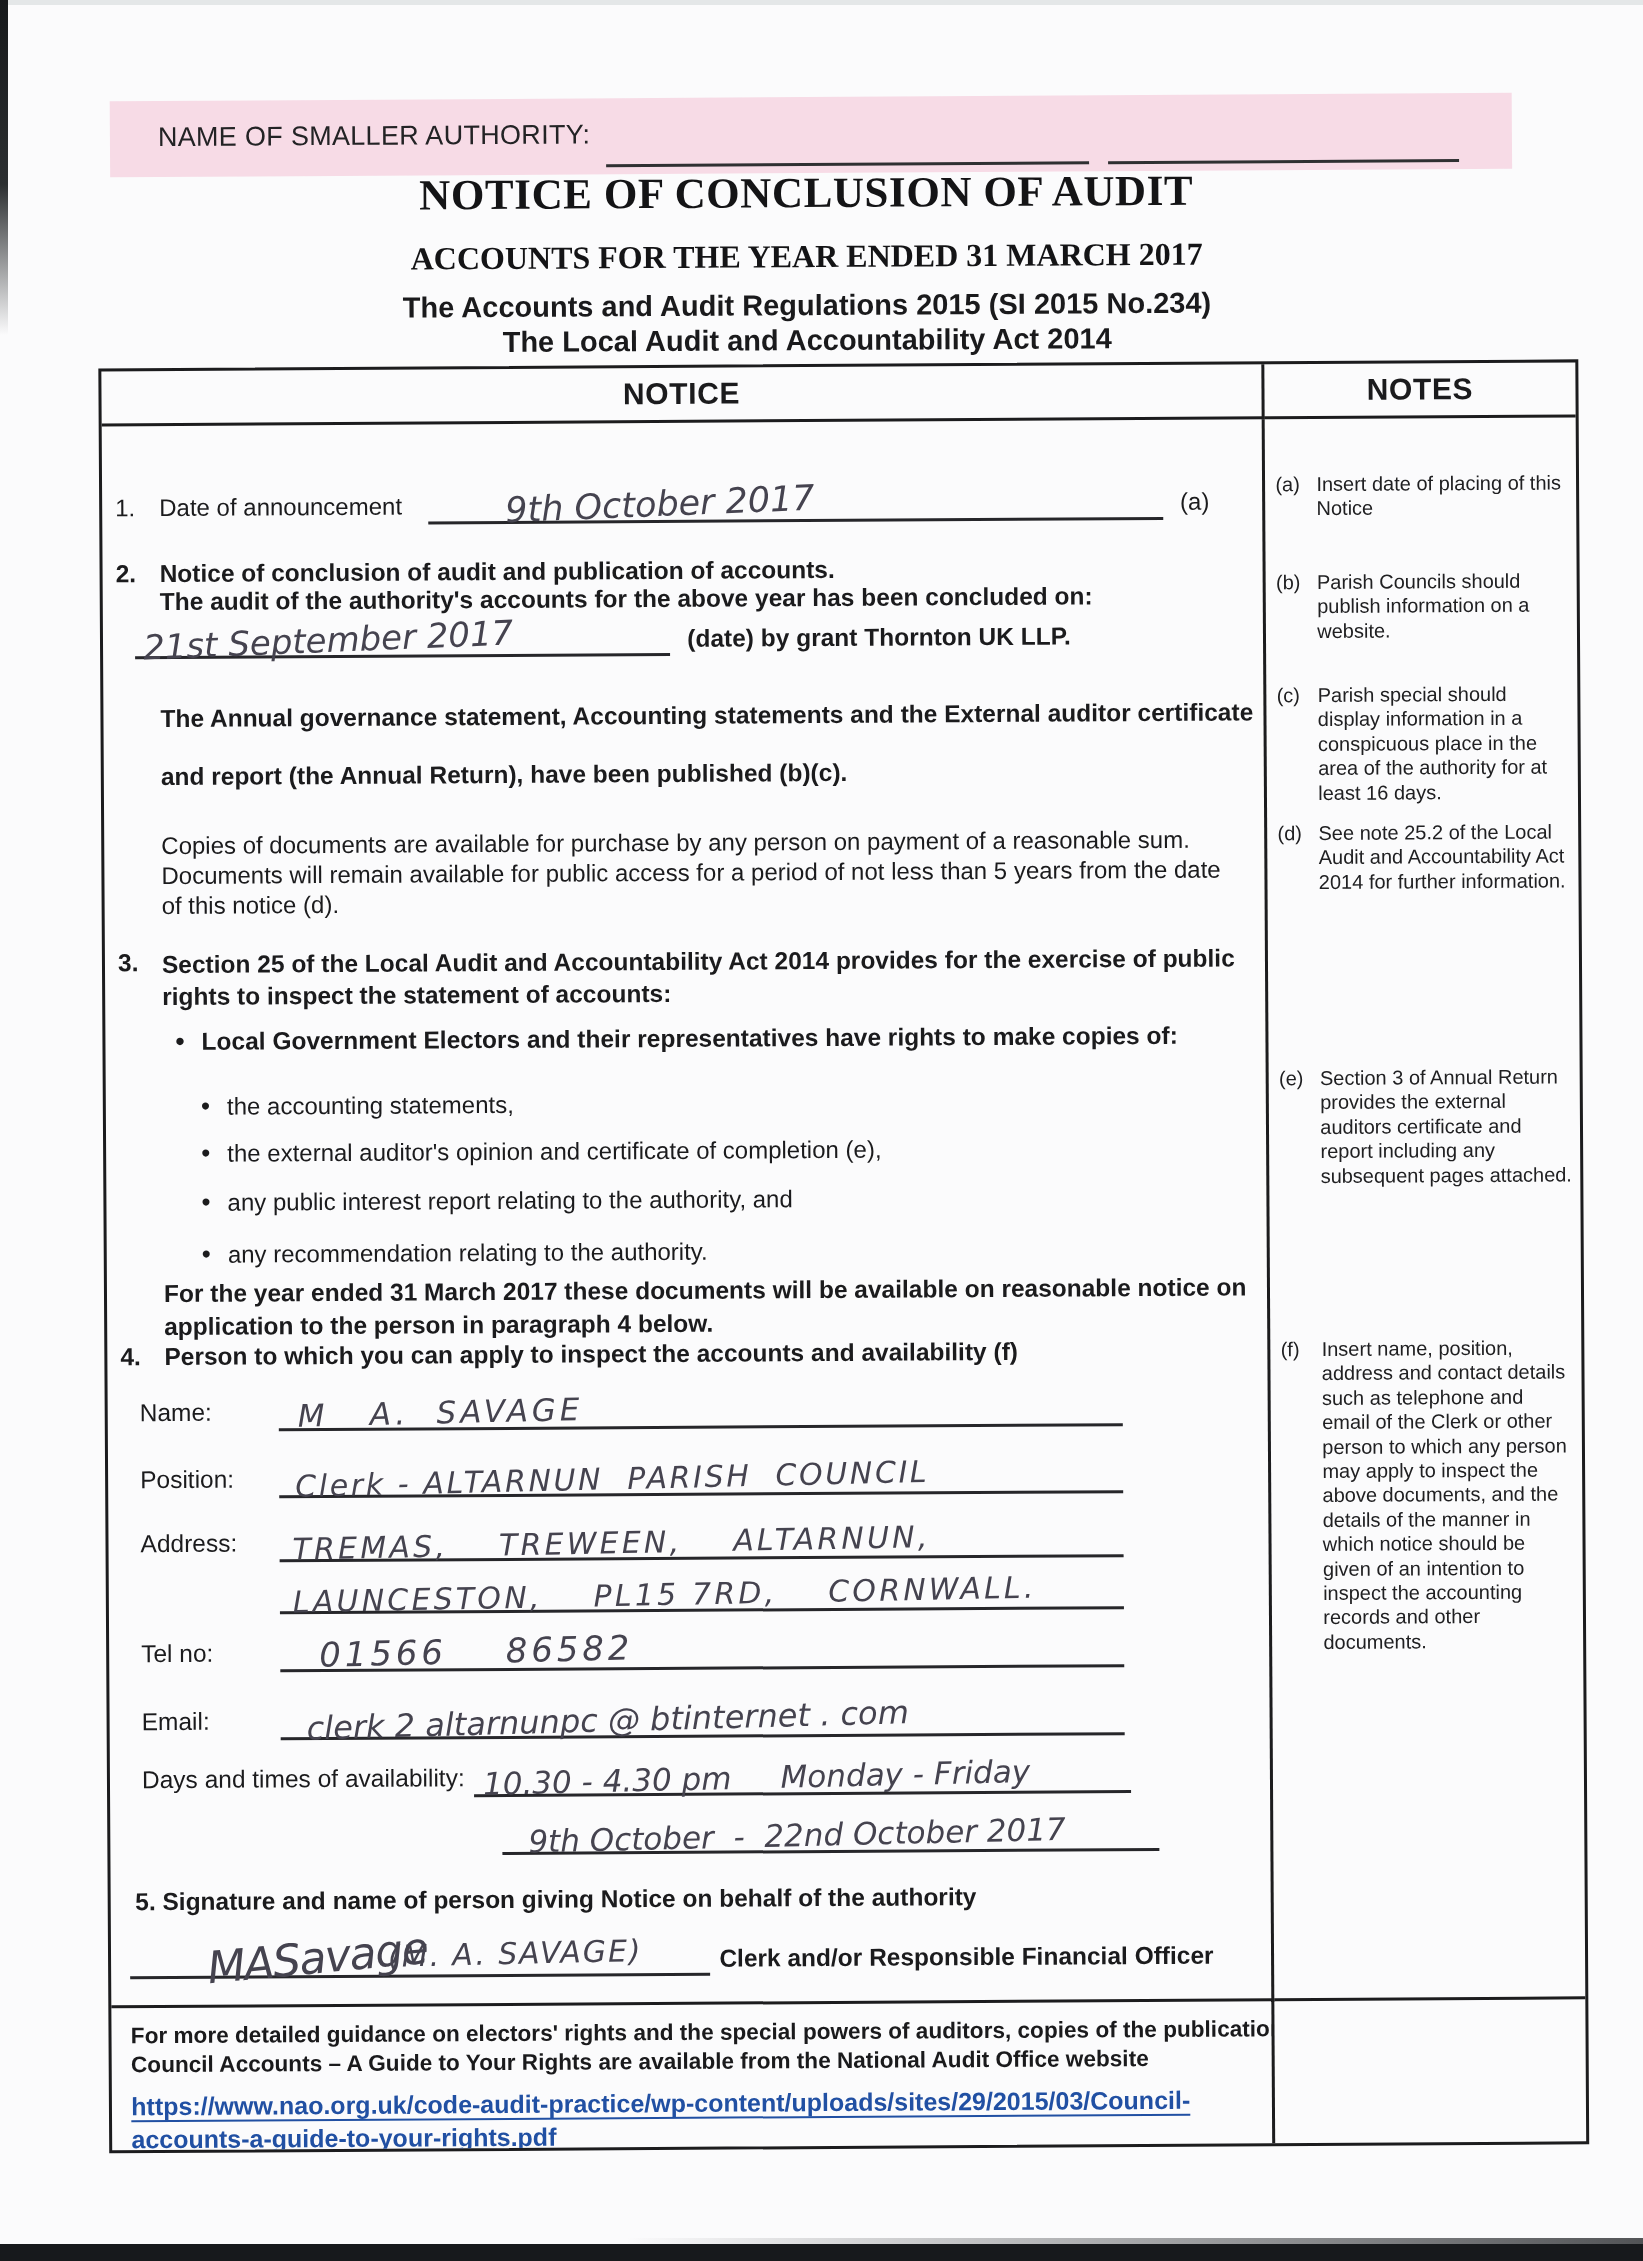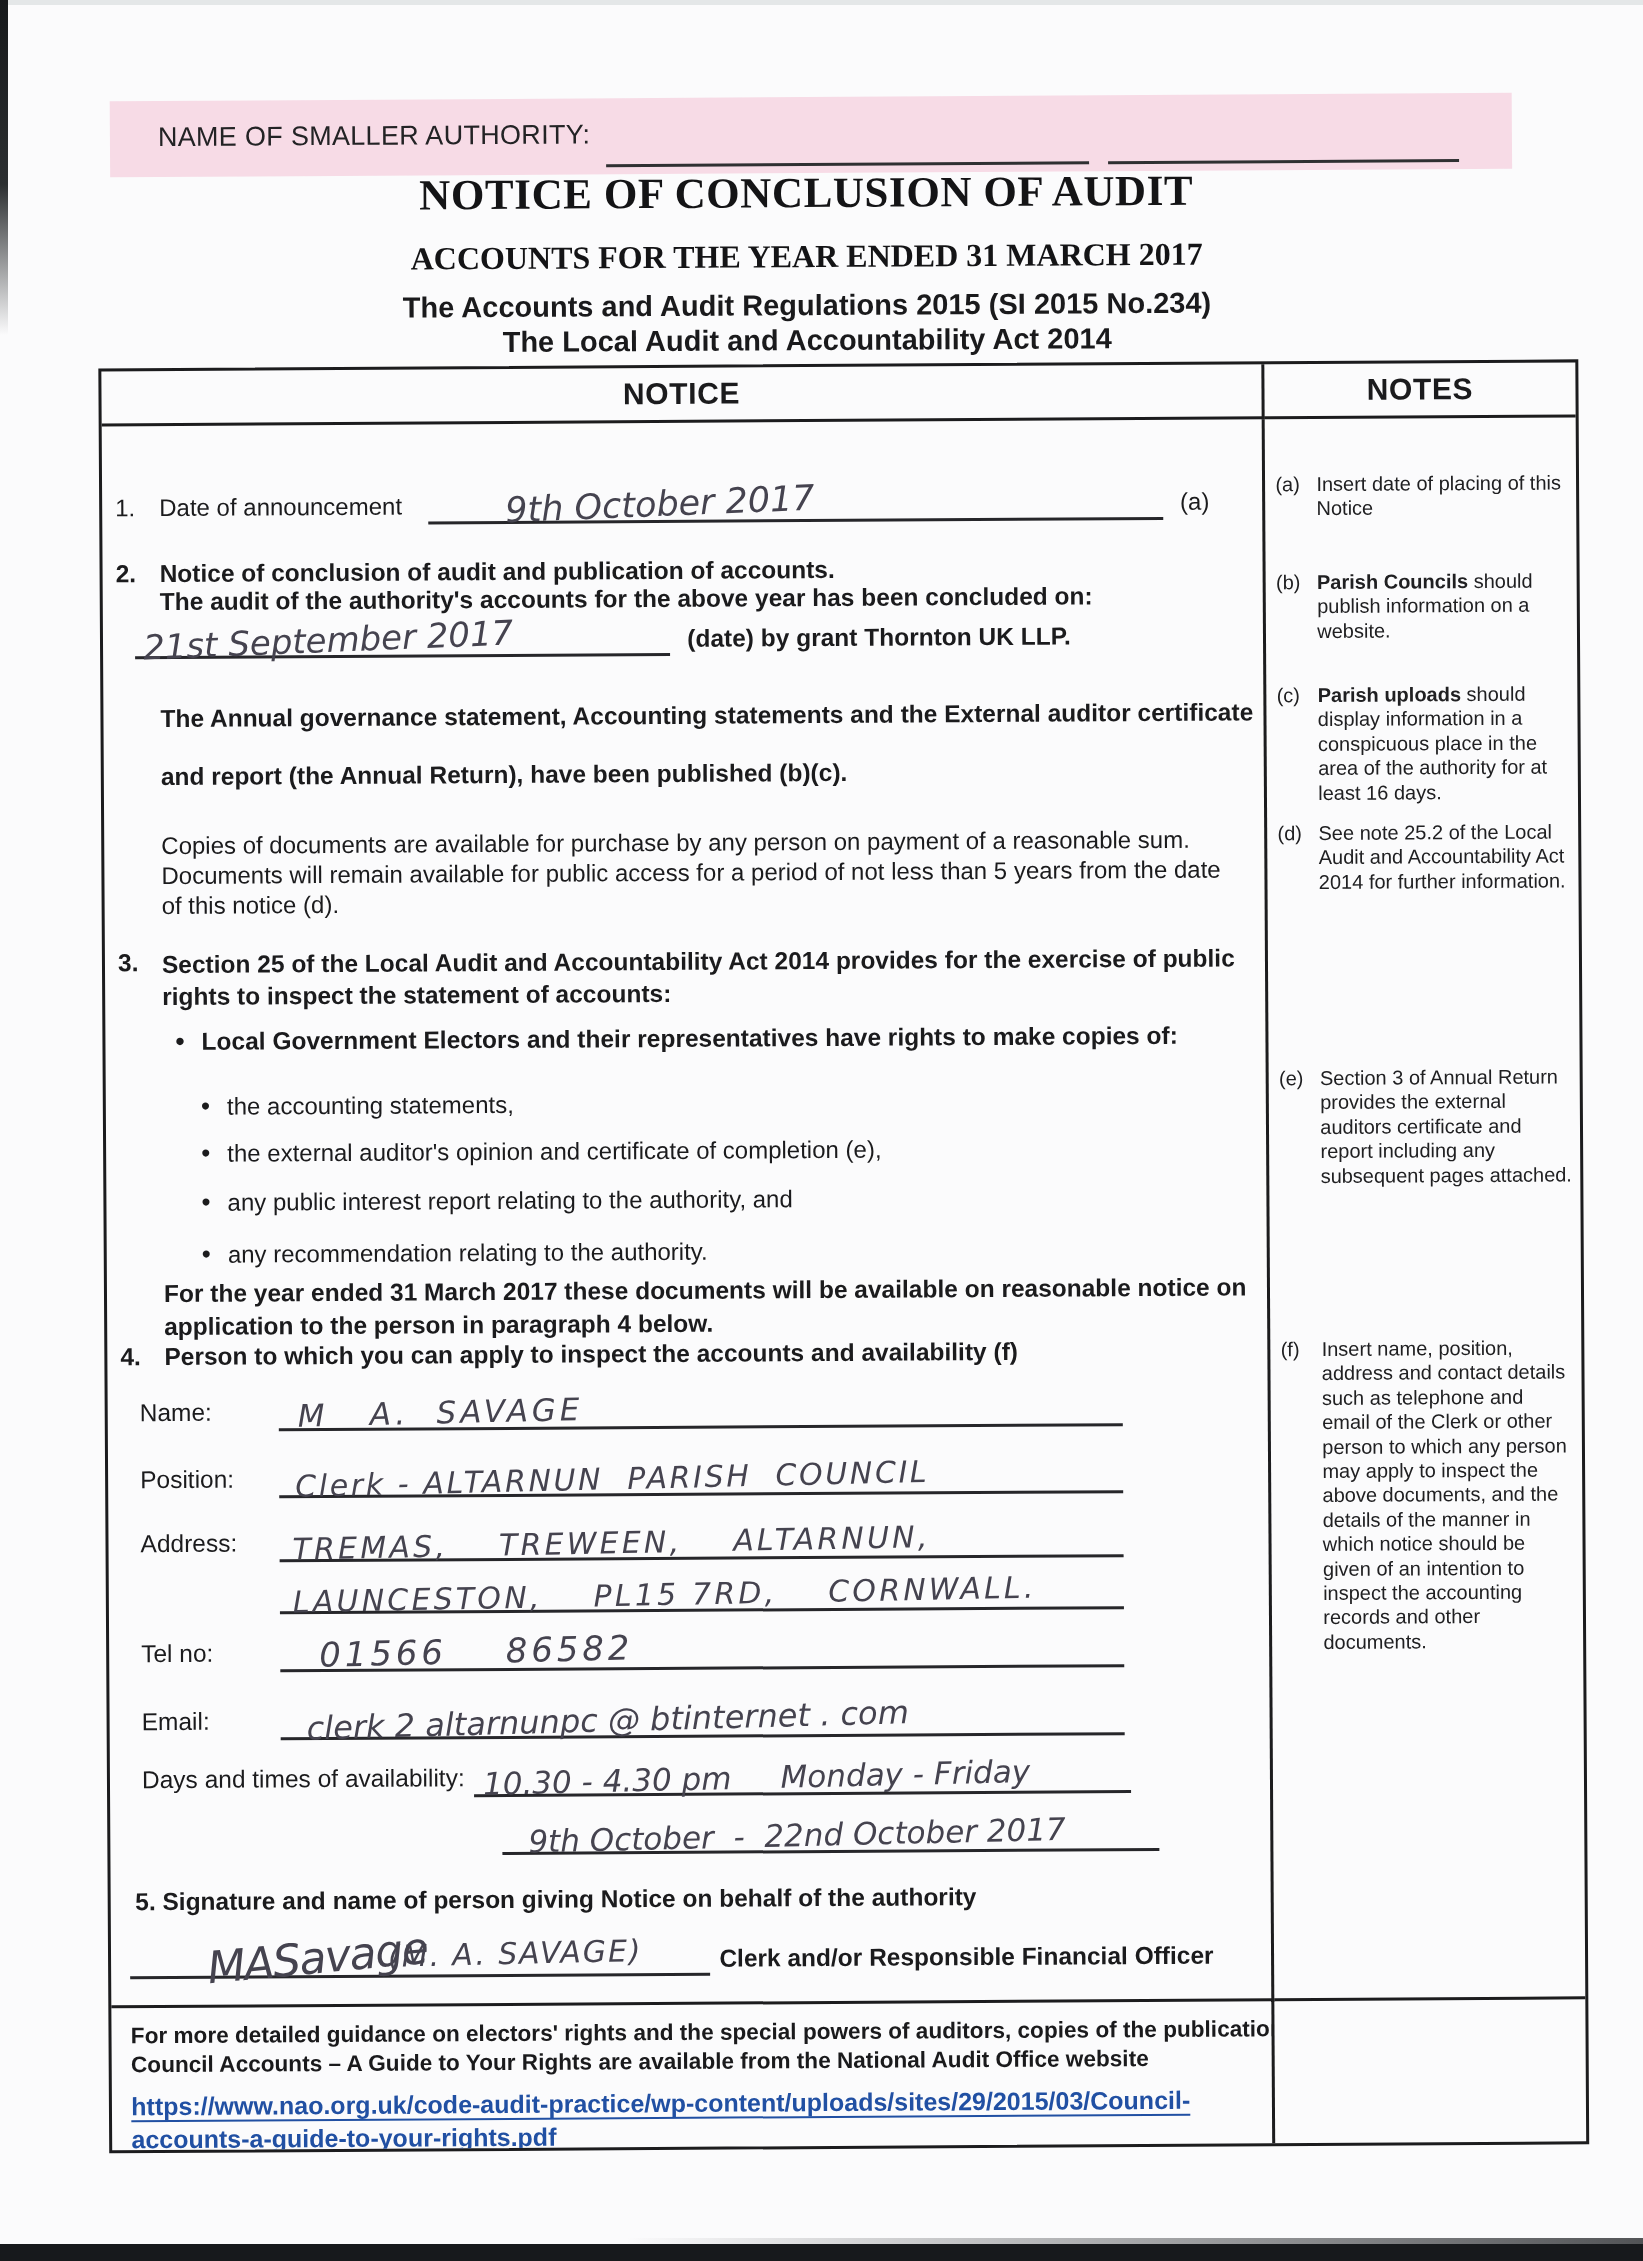--- a/index.html
+++ b/index.html
@@ -53,21 +53,21 @@
   .dot::before{content:"•";margin-right:17px;font-size:26px;}
   .frow{position:absolute;left:32px;display:flex;align-items:flex-end;}
   .flabel{font-size:24.5px;white-space:nowrap;padding-bottom:5.2px;flex:none;}
   .copies .t{line-height:30px;}
   .h2lines div{font-weight:700;font-size:24.5px;white-space:nowrap;line-height:32px;}
 
   
   .note{position:absolute;left:10.3px;right:7.7px;display:flex;font-size:20px;line-height:1.22;color:#202022;}
   .note .ref{width:41px;flex:none;}
   .note .body{flex:1;}
-  .note .nb{font-weight:700;margin-top:24px;}
+  .note .nb{font-weight:400;margin-top:24px;}
 
   
   .foot-line{margin:0;font-weight:700;font-size:22.6px;line-height:1.28;white-space:nowrap;color:#1a1a1c;}
   .foot-url{margin:10.3px 0 0 0;font-weight:700;font-size:25px;line-height:1.3;color:#2150a3;}
   .foot-url span{display:block;text-decoration:underline;text-decoration-thickness:1.9px;text-underline-offset:4.5px;white-space:nowrap;}
 </style>
 </head>
 <body>
 
 <div class="page">
@@ -225,21 +225,21 @@
         <div class="note" style="top:53px;">
           <span class="ref">(a)</span>
           <span class="body"><span class="nb"></span><span>Insert date of placing of this Notice</span></span>
         </div>
         <div class="note" style="top:151px;">
           <span class="ref">(b)</span>
           <span class="body"><span class="nb">Parish Councils</span><span> should publish information on a website.</span></span>
         </div>
         <div class="note" style="top:264px;">
           <span class="ref">(c)</span>
-          <span class="body"><span class="nb">Parish uploads</span><span> should display information in a conspicuous place in the area of the authority for at least 16 days.</span></span>
+          <span class="body"><span class="nb">Parish special</span><span> should display information in a conspicuous place in the area of the authority for at least 16 days.</span></span>
         </div>
         <div class="note" style="top:402px;">
           <span class="ref">(d)</span>
           <span class="body"><span class="nb"></span><span>See note 25.2 of the Local Audit and Accountability Act 2014 for further information.</span></span>
         </div>
         <div class="note" style="top:647px;">
           <span class="ref">(e)</span>
           <span class="body"><span class="nb"></span><span>Section 3 of Annual Return provides the external auditors certificate and report including any subsequent pages attached.</span></span>
         </div>
         <div class="note" style="top:918px;">

